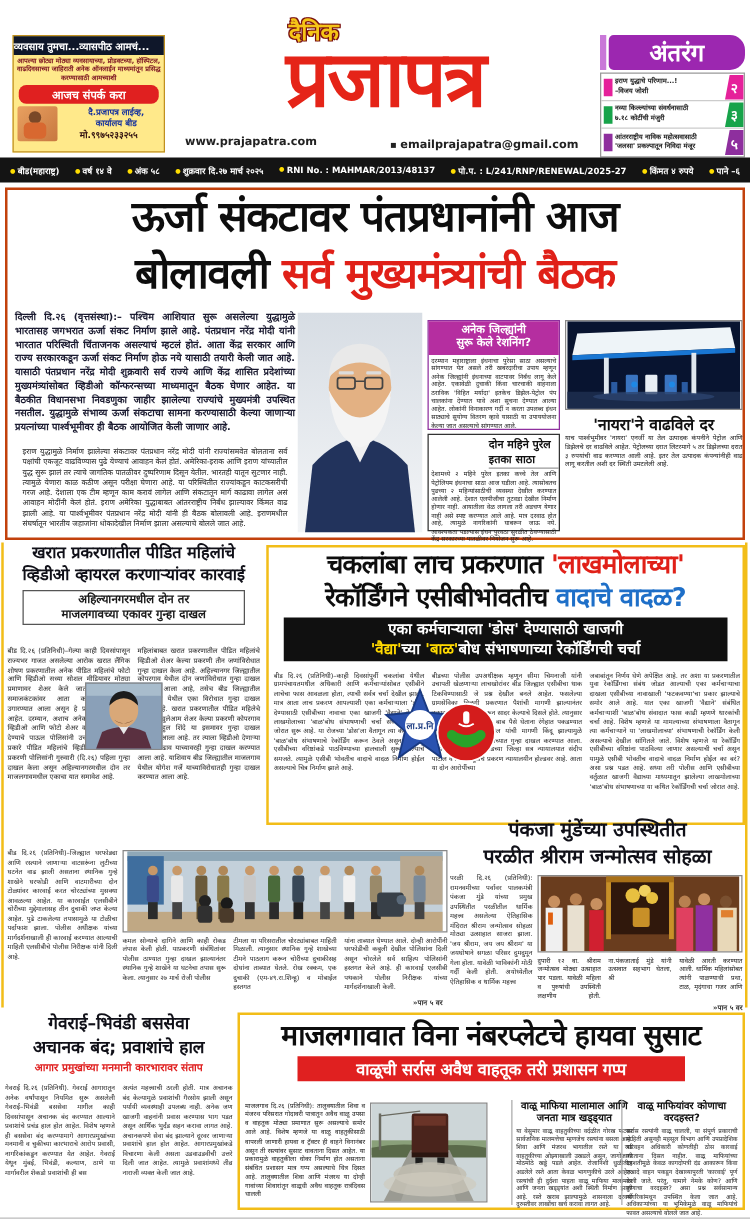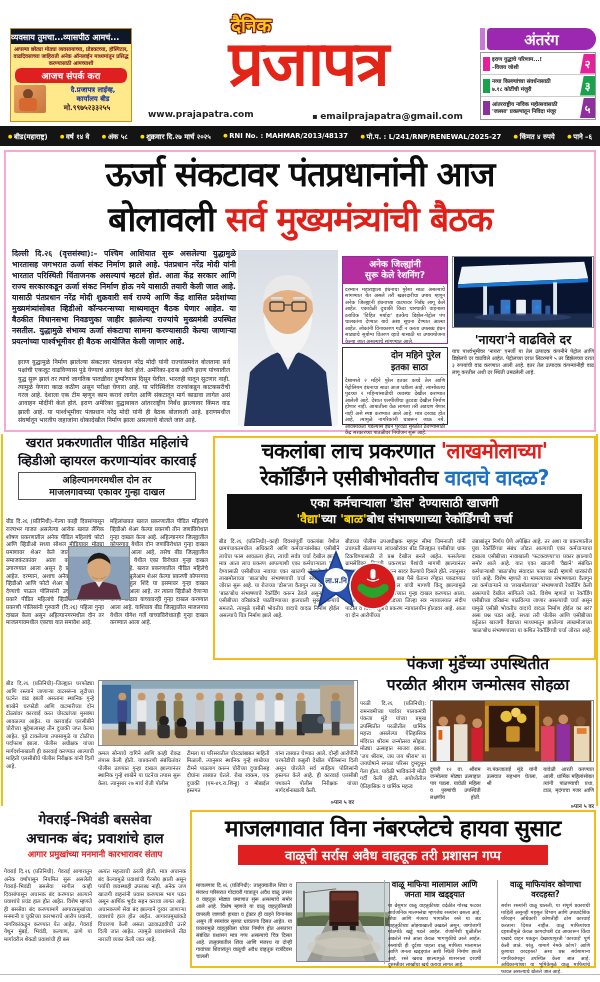--- a/index.html
+++ b/index.html
@@ -29,37 +29,37 @@
   
   .daily{left:196px;top:12px;width:110px;text-align:center;font-size:19px;font-weight:800;color:#f5c518;
          text-shadow:1px 1px 0 #7a1010,-1px -1px 0 #7a1010,1px -1px 0 #7a1010,-1px 1px 0 #7a1010;}
   .ttl{left:128px;top:30px;width:360px;text-align:center;font-size:62px;line-height:1.1;font-weight:800;color:#e52418;letter-spacing:-2px;}
   .site{left:148px;top:109px;font-size:9px;font-weight:800;color:#222;}
   .mail{left:312px;top:111px;font-size:9px;font-weight:700;color:#222;}
   .mail:before{content:"▪ ";font-size:8px;}
 
   
   .antrang{left:480px;top:28px;width:116px;height:94px;}
-  .antrang .athdr{background:#9c27b0;color:#fff;font-size:15px;font-weight:800;text-align:center;border-radius:4px 12px 12px 4px;padding:1px 0;margin-left:7px;position:relative;}
+  .antrang .athdr{background:#9c27b0;color:#fff;font-size:19px;font-weight:800;text-align:center;border-radius:4px 12px 12px 4px;padding:1px 0;margin-left:7px;position:relative;}
   .antrang .athdr:before{content:"";position:absolute;left:-7px;top:0;bottom:0;width:5px;background:#c978d8;}
   .antrang .alist{border:1px solid #999;background:#fff;margin-top:2px;}
   .antrang .arow{display:flex;align-items:center;border-bottom:1px solid #ccc;height:22px;}
   .antrang .arow:last-child{border-bottom:none;}
   .antrang .achip{width:7px;height:14px;margin:0 2px;flex:none;}
   .antrang .atxt{flex:1;font-size:5.4px;line-height:1.3;color:#222;font-weight:600;}
   .antrang .abadge{width:15px;height:20px;flex:none;color:#fff;font-size:11px;font-weight:800;display:flex;align-items:center;justify-content:center;clip-path:polygon(25% 0,100% 0,100% 100%,0 100%);}
   .c-pink{background:#e5219a;} .c-green{background:#17a34a;} .c-purple{background:#8e2f9e;}
 
   
   .infobar{left:0;top:126px;width:600px;height:20px;background:#141414;display:flex;align-items:center;justify-content:space-between;padding:0 8px;}
   .infobar span{color:#fff;font-size:6.8px;font-weight:600;white-space:nowrap;}
   .infobar span:before{content:"● ";color:#ffdd00;font-size:5px;vertical-align:1px;}
 
   
-  .leadbox{left:4px;top:150px;width:592px;height:282px;border:2px solid #f9a8d4;background:#fff;}
+  .leadbox{left:4px;top:150px;width:592px;height:282px;border:2px solid #c2410c;background:#fff;}
   .h1line{width:100%;text-align:center;font-weight:800;font-size:34px;line-height:1.32;color:#0d0d0d;letter-spacing:-1px;white-space:nowrap;overflow:hidden;}
   .red{color:#e02018;} .blue{color:#1e6fc8;} .yel{color:#ffd900;}
   .lead-p1{left:6px;top:97px;width:224px;font-size:7.7px;line-height:1.42;color:#1a1a30;font-weight:600;}
   .lead-p2{left:12px;top:206px;width:212px;font-size:6px;line-height:1.38;color:#222;}
   .modi{left:232px;top:98px;width:100px;height:176px;}
   .rationbox{left:336px;top:104px;width:106px;height:88px;border:1.5px solid #8e2f9e;background:#fff;}
   .rationbox .rt{background:#b52ea0;color:#fff;font-size:9px;font-weight:800;text-align:center;line-height:1.25;padding:2px 0;}
   .rationbox .rb{font-size:5px;line-height:1.3;color:#222;padding:2px;}
   .stockbox{left:336px;top:195px;width:106px;height:78px;border:1px solid #333;background:#fff;}
   .stockbox .st{font-size:8.8px;font-weight:800;text-align:left;color:#111;border-bottom:1px solid #999;padding:1px 0;margin-left:48px;}
@@ -441,21 +441,21 @@
       <g>
         <rect x="33" y="8" width="30" height="34" rx="2" fill="#4a241c"></rect>
         <rect x="35" y="10" width="26" height="8" fill="#6a3428"></rect>
         <rect x="33" y="40" width="30" height="4" fill="#2b1610"></rect>
         <rect x="36" y="44" width="6" height="6" fill="#1c1c1c"></rect>
         <rect x="54" y="44" width="6" height="6" fill="#1c1c1c"></rect>
       </g>
       <ellipse cx="48" cy="58" rx="30" ry="10" fill="#c2beb2" opacity="0.85"></ellipse>
       <ellipse cx="48" cy="66" rx="38" ry="10" fill="#cfcabe" opacity="0.7"></ellipse>
     </svg>
-    <div class="abs mj-bx" style="left:192px;width:100px;">
+    <div class="abs mj-bx" style="left:217px;width:100px;">
       <div class="mj-bt">वाळू माफिया मालामाल आणि जनता मात्र खड्ड्यात</div>
       <div class="mj-bb jc">या बेसुमार वाळू वाहतुकीच्या वर्दळीत गोरख फटका सार्वजनिक मालमत्तेचा म्हणजेच रस्त्यांना बसला आहे. शिवा आणि मंजरथ भागातील रस्ते या जड वाहतुकीच्या ओझ्याखाली उखडले असून, जागोजागी मोठमोठे खड्डे पडले आहेत. रोजानिशी धुळीतील अडलेले रस्ते आता केवळ भागणुकीचे उरले आहेत. रस्त्यांची ही दुर्दशा पाहता वाळू माफिया मालामाल आणि जनता खड्ड्यांत अशी स्थिती निर्माण झाली आहे. रस्ते खराब झाल्यामुळे शासनाला दरवर्षी दुरुस्तीवर लाखोंचा खर्च करावा लागत आहे.</div>
     </div>
     <div class="abs mj-bx" style="left:305px;width:96px;">
       <div class="mj-bt">वाळू माफियांवर कोणाचा वरदहस्त?</div>
       <div class="mj-bb jc">सर्रास रस्त्यांनी वाळू चालली, या संपूर्ण प्रकाराची माहिती असूनही महसूल विभाग आणि उपप्रादेशिक परिवहन अधिकारी कोणतीही ठोस कारवाई करताना दिसत नाहीत. वाळू माफियांच्या दहशतीमुळे केवळ कागदोपत्री दंड आकारून किंवा एखादे वाहन पकडून देखाव्यापुरती 'कारवाई' पूर्ण केली जाते. परंतु, यामागे नेमके कोण? आणि कुणाचा वरदहस्त? असा प्रश्न सर्वसामान्य नागरिकांमधून उपस्थित केला जात आहे. अधिकाऱ्यांच्या या भूमिकेमुळे वाळू माफियांचे फावत असल्याचे बोलले जात आहे.</div>
     </div>
   </div>
 
   <div class="abs botline"></div>

